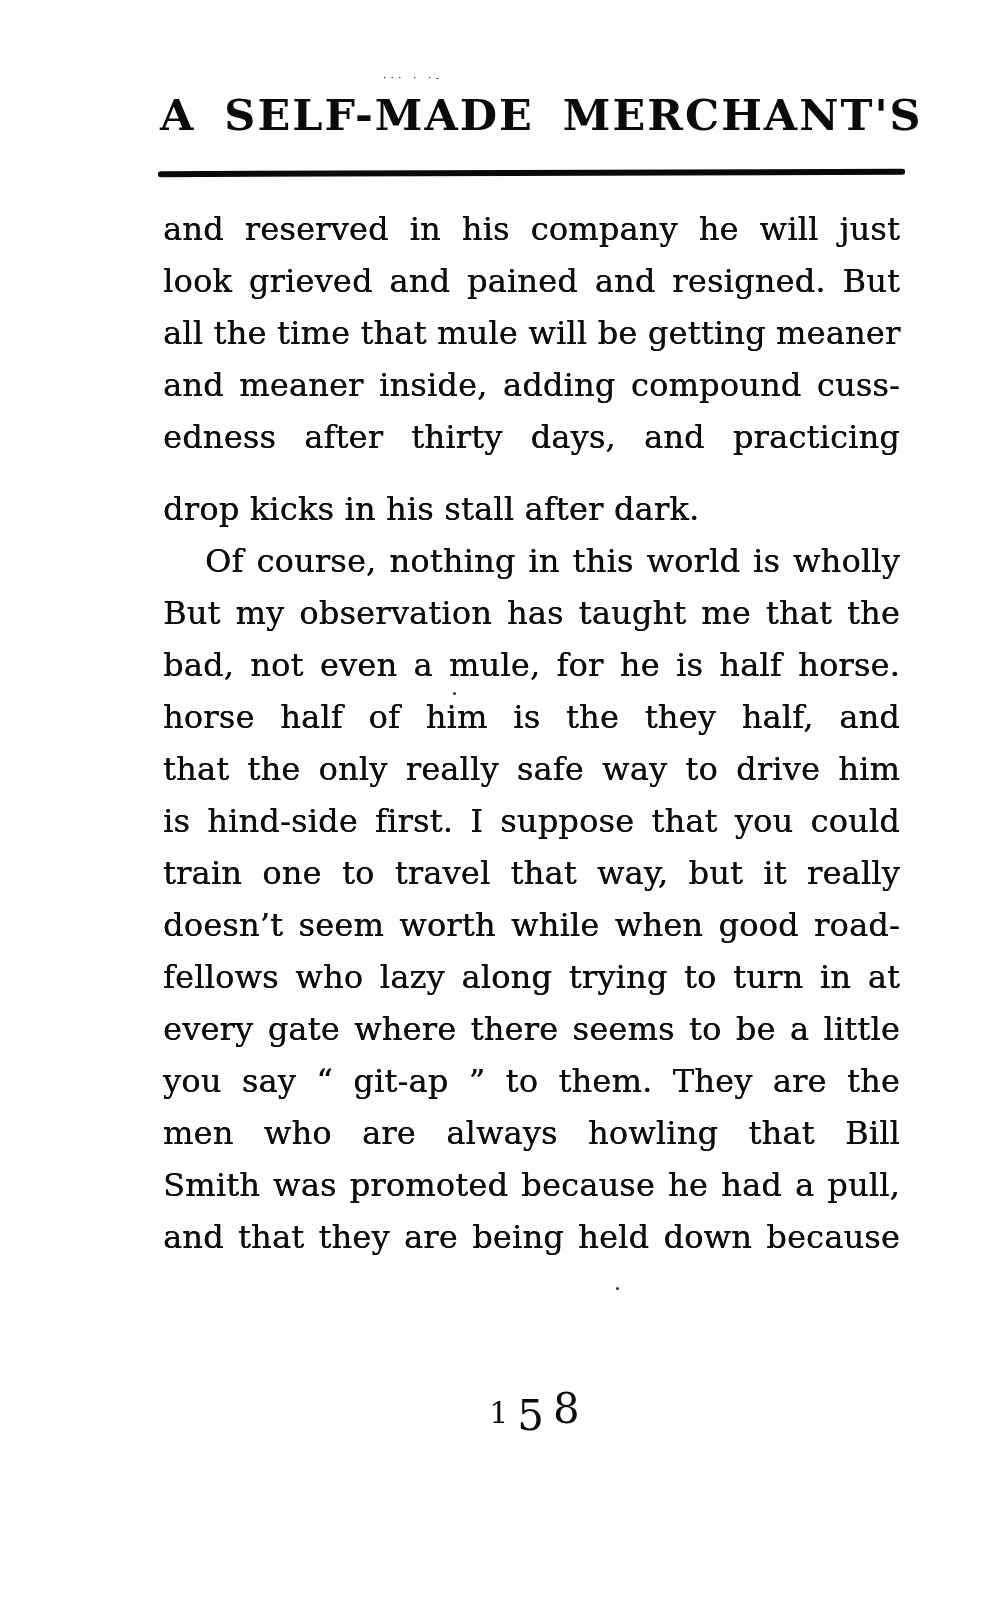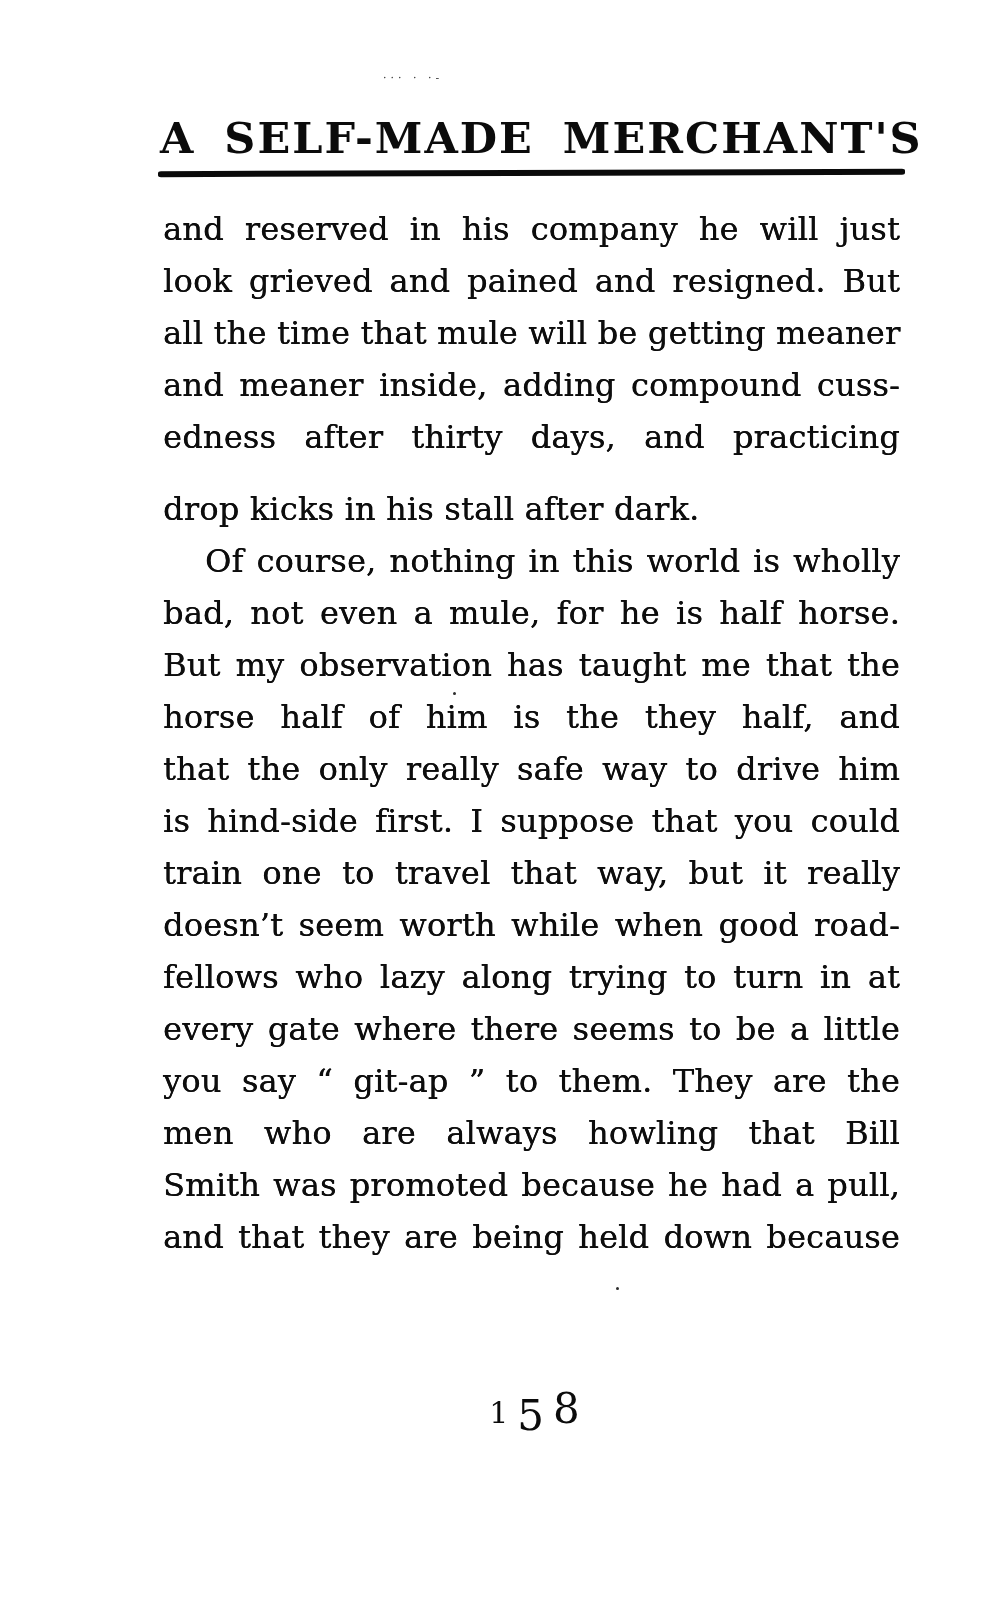--- a/index.html
+++ b/index.html
@@ -32,21 +32,21 @@
     height: 4px;
     border-radius: 50%;
     background: #2c2c2c;
   }
   .speck.s1 { left: 453px; top: 692px; width: 3px; height: 3px; }
   .speck.s2 { left: 616px; top: 1287px; width: 3px; height: 3px; }
 
   .running-head {
     position: absolute;
     left: 160px;
-    top: 113px;
+    top: 90px;
     width: 740px;
     text-align: center;
     font-size: 43px;
     font-weight: bold;
     letter-spacing: 2px;
     word-spacing: 12px;
     white-space: nowrap;
     color: #0b0b0b;
   }
   .head-rule {
@@ -106,22 +106,22 @@
   <div class="head-rule"></div>
 
   <div class="body-text">
       <div class="line">and reserved in his company he will just</div>
       <div class="line">look grieved and pained and resigned.  But</div>
       <div class="line">all the time that mule will be getting meaner</div>
       <div class="line">and meaner inside, adding compound cuss-</div>
       <div class="line">edness after thirty days, and practicing</div>
       <div class="line lastline">drop kicks in his stall after dark.</div>
       <div class="line indent">Of course, nothing in this world is wholly</div>
+      <div class="line">But my observation has taught me that the</div>
       <div class="line">bad, not even a mule, for he is half horse.</div>
-      <div class="line">But my observation has taught me that the</div>
       <div class="line">horse half of him is the they half, and</div>
       <div class="line">that the only really safe way to drive him</div>
       <div class="line">is hind-side first.  I suppose that you could</div>
       <div class="line">train one to travel that way, but it really</div>
       <div class="line">doesn’t seem worth while when good road-</div>
       <div class="line">fellows who lazy along trying to turn in at</div>
       <div class="line">every gate where there seems to be a little</div>
       <div class="line">you say “ git-ap ” to them.  They are the</div>
       <div class="line">men who are always howling that Bill</div>
       <div class="line">Smith was promoted because he had a pull,</div>

